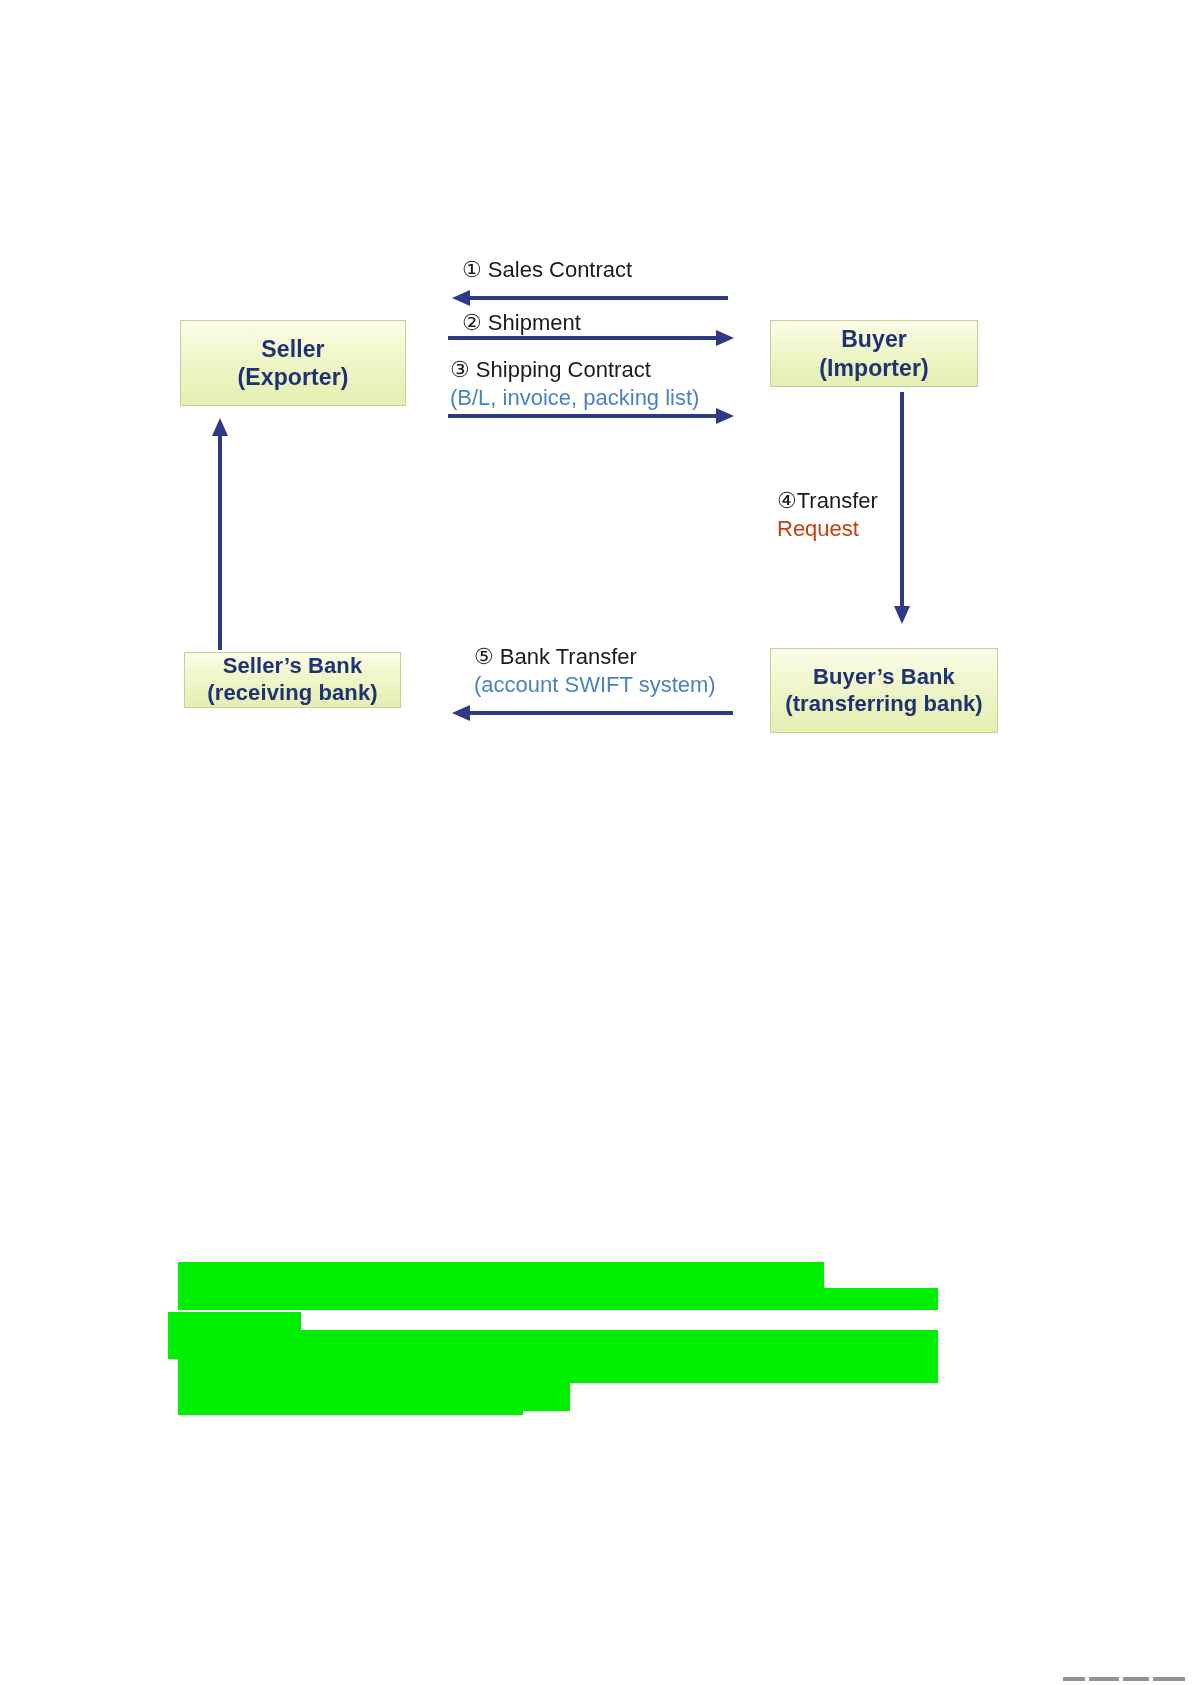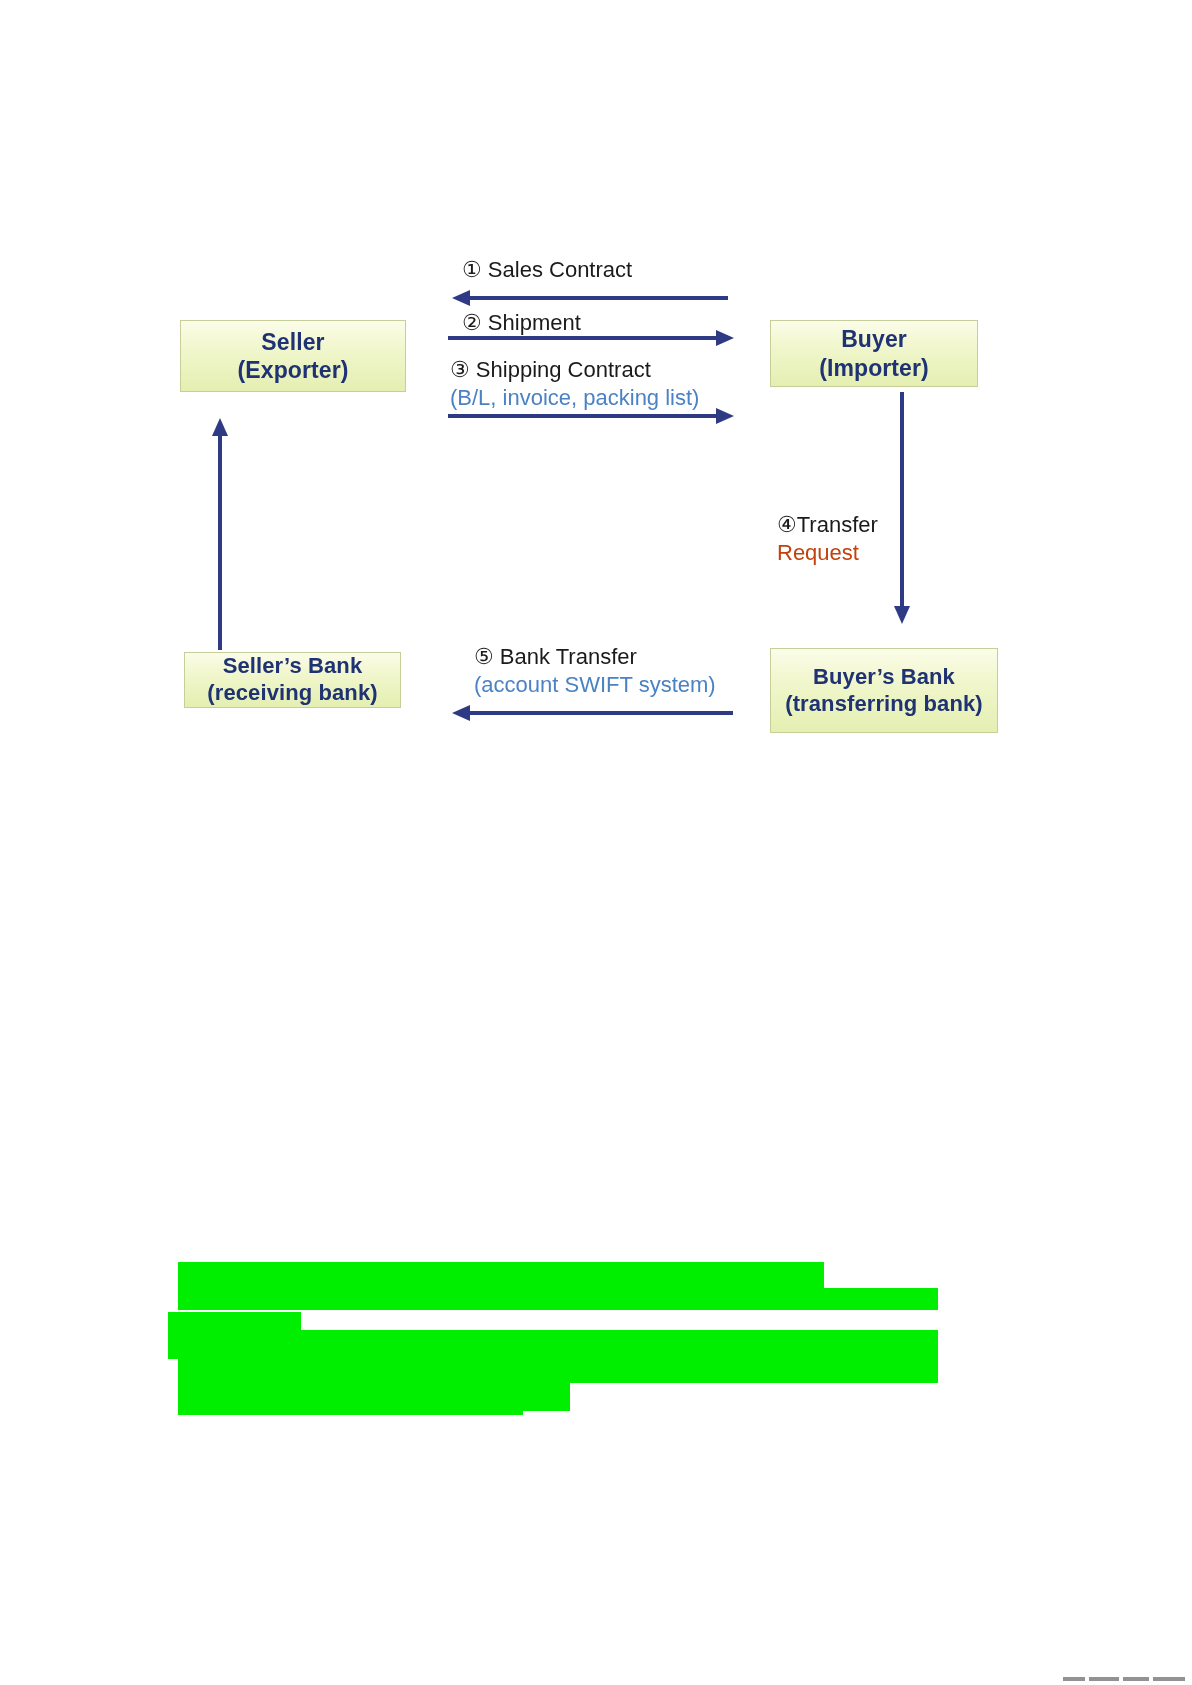--- a/index.html
+++ b/index.html
@@ -34,21 +34,21 @@
     align-items: center;
     justify-content: center;
     line-height: 1.22;
     letter-spacing: 0.1px;
   }
   .entity-box .ln {
     display: block;
     white-space: nowrap;
   }
 
-  #box-seller      { left: 180px; top: 320px;  width: 226px; height: 72px;  font-size: 23px; }
+  #box-seller      { left: 180px; top: 320px;  width: 226px; height: 86px;  font-size: 23px; }
   #box-buyer       { left: 770px; top: 320px;  width: 208px; height: 67px;  font-size: 23px; }
   #box-seller-bank { left: 184px; top: 652px;  width: 217px; height: 56px;  font-size: 22px; }
   #box-buyer-bank  { left: 770px; top: 648px;  width: 228px; height: 85px;  font-size: 22px; }
 
   
   .flow-line {
     position: absolute;
     background: #2e3b84;
   }
   .h-line { height: 4px; }
@@ -111,21 +111,21 @@
     display: block;
     color: #4a82c4;
   }
   .circ {
     font-size: 22px;
   }
 
   #label-1 { left: 462px; top: 256px; }
   #label-2 { left: 462px; top: 309px; }
   #label-3 { left: 450px; top: 356px; }
-  #label-4 { left: 777px; top: 487px; text-align: left; margin-top: 24px; }
+  #label-4 { left: 777px; top: 487px; text-align: left; }
   #label-5 { left: 474px; top: 643px; }
   #label-6 { left: 231px; top: 497px; }
 
   
   .redact {
     position: absolute;
     background: #00ee00;
   }
   #redact-1 { left: 178px; top: 1262px; width: 646px; height: 32px; }
   #redact-2 { left: 178px; top: 1288px; width: 760px; height: 22px; }

